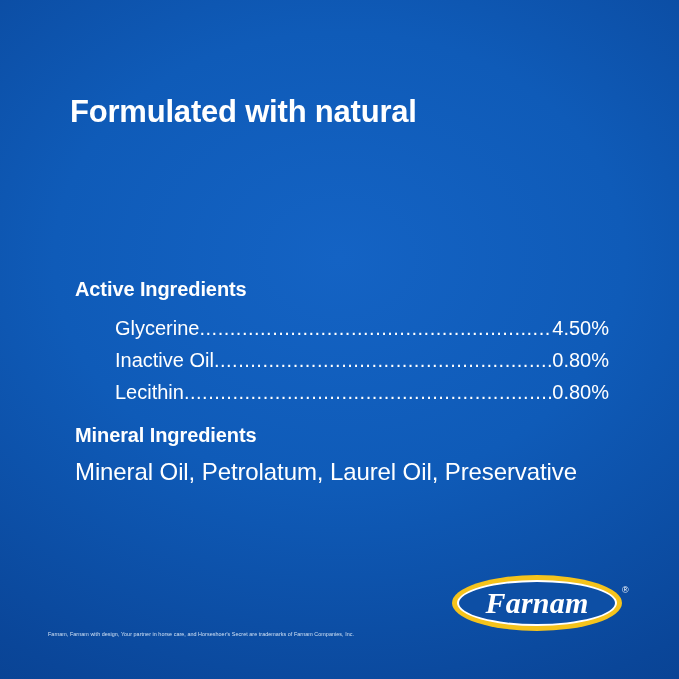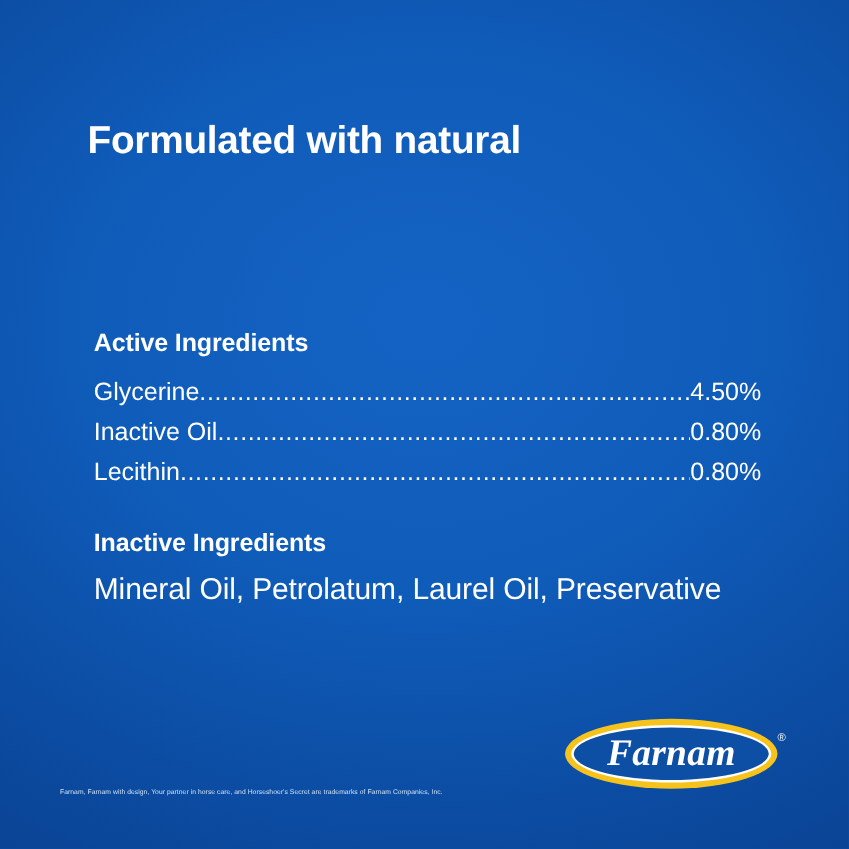--- a/index.html
+++ b/index.html
@@ -34,41 +34,41 @@
     font-weight: bold;
     letter-spacing: -0.2px;
   }
   .headline span { display: block; }
 
   .section {
     position: absolute;
     left: 75px;
     width: 534px;
   }
-  .sec-active { top: 262px; }
+  .sec-active { top: 276px; }
   .sec-inactive { top: 422px; }
 
   .sec-title {
     color: #ffffff;
     font-size: 20px;
     font-weight: bold;
     line-height: 26px;
     margin: 0 0 10px 0;
     letter-spacing: -0.1px;
   }
 
   .ing-row {
     display: flex;
     align-items: baseline;
     color: #ffffff;
     font-size: 20px;
     line-height: 32px;
     white-space: nowrap;
   }
-  .ing-name { flex: 0 0 auto; }
+  .ing-name { flex: 0 0 auto; margin-left: 40px; }
   .ing-dots {
     flex: 1 1 auto;
     overflow: hidden;
     margin: 0 0px;
     color: #ffffff;
     font-size: 20px;
     letter-spacing: 0.5px;
     white-space: nowrap;
   }
   .ing-val { flex: 0 0 auto; }
@@ -170,21 +170,21 @@
     </div>
 
     <div class="ing-row">
       <span class="ing-name">Lecithin </span>
       <span class="ing-dots">....................................................................................................</span>
       <span class="ing-val">0.80%</span>
     </div>
   </div>
 
   <div class="section sec-inactive">
-    <div class="sec-title">Inactive Ingredients</div>
+    <div class="sec-title">Mineral Ingredients</div>
     <div class="inactive-text">Mineral Oil, Petrolatum, Laurel Oil, Preservative</div>
   </div>
 
   <div class="logo">
     <div class="logo-oval-outer"></div>
     <div class="logo-oval-inner"></div>
     <div class="logo-text">Farnam</div>
     <div class="logo-reg">®</div>
   </div>
 

